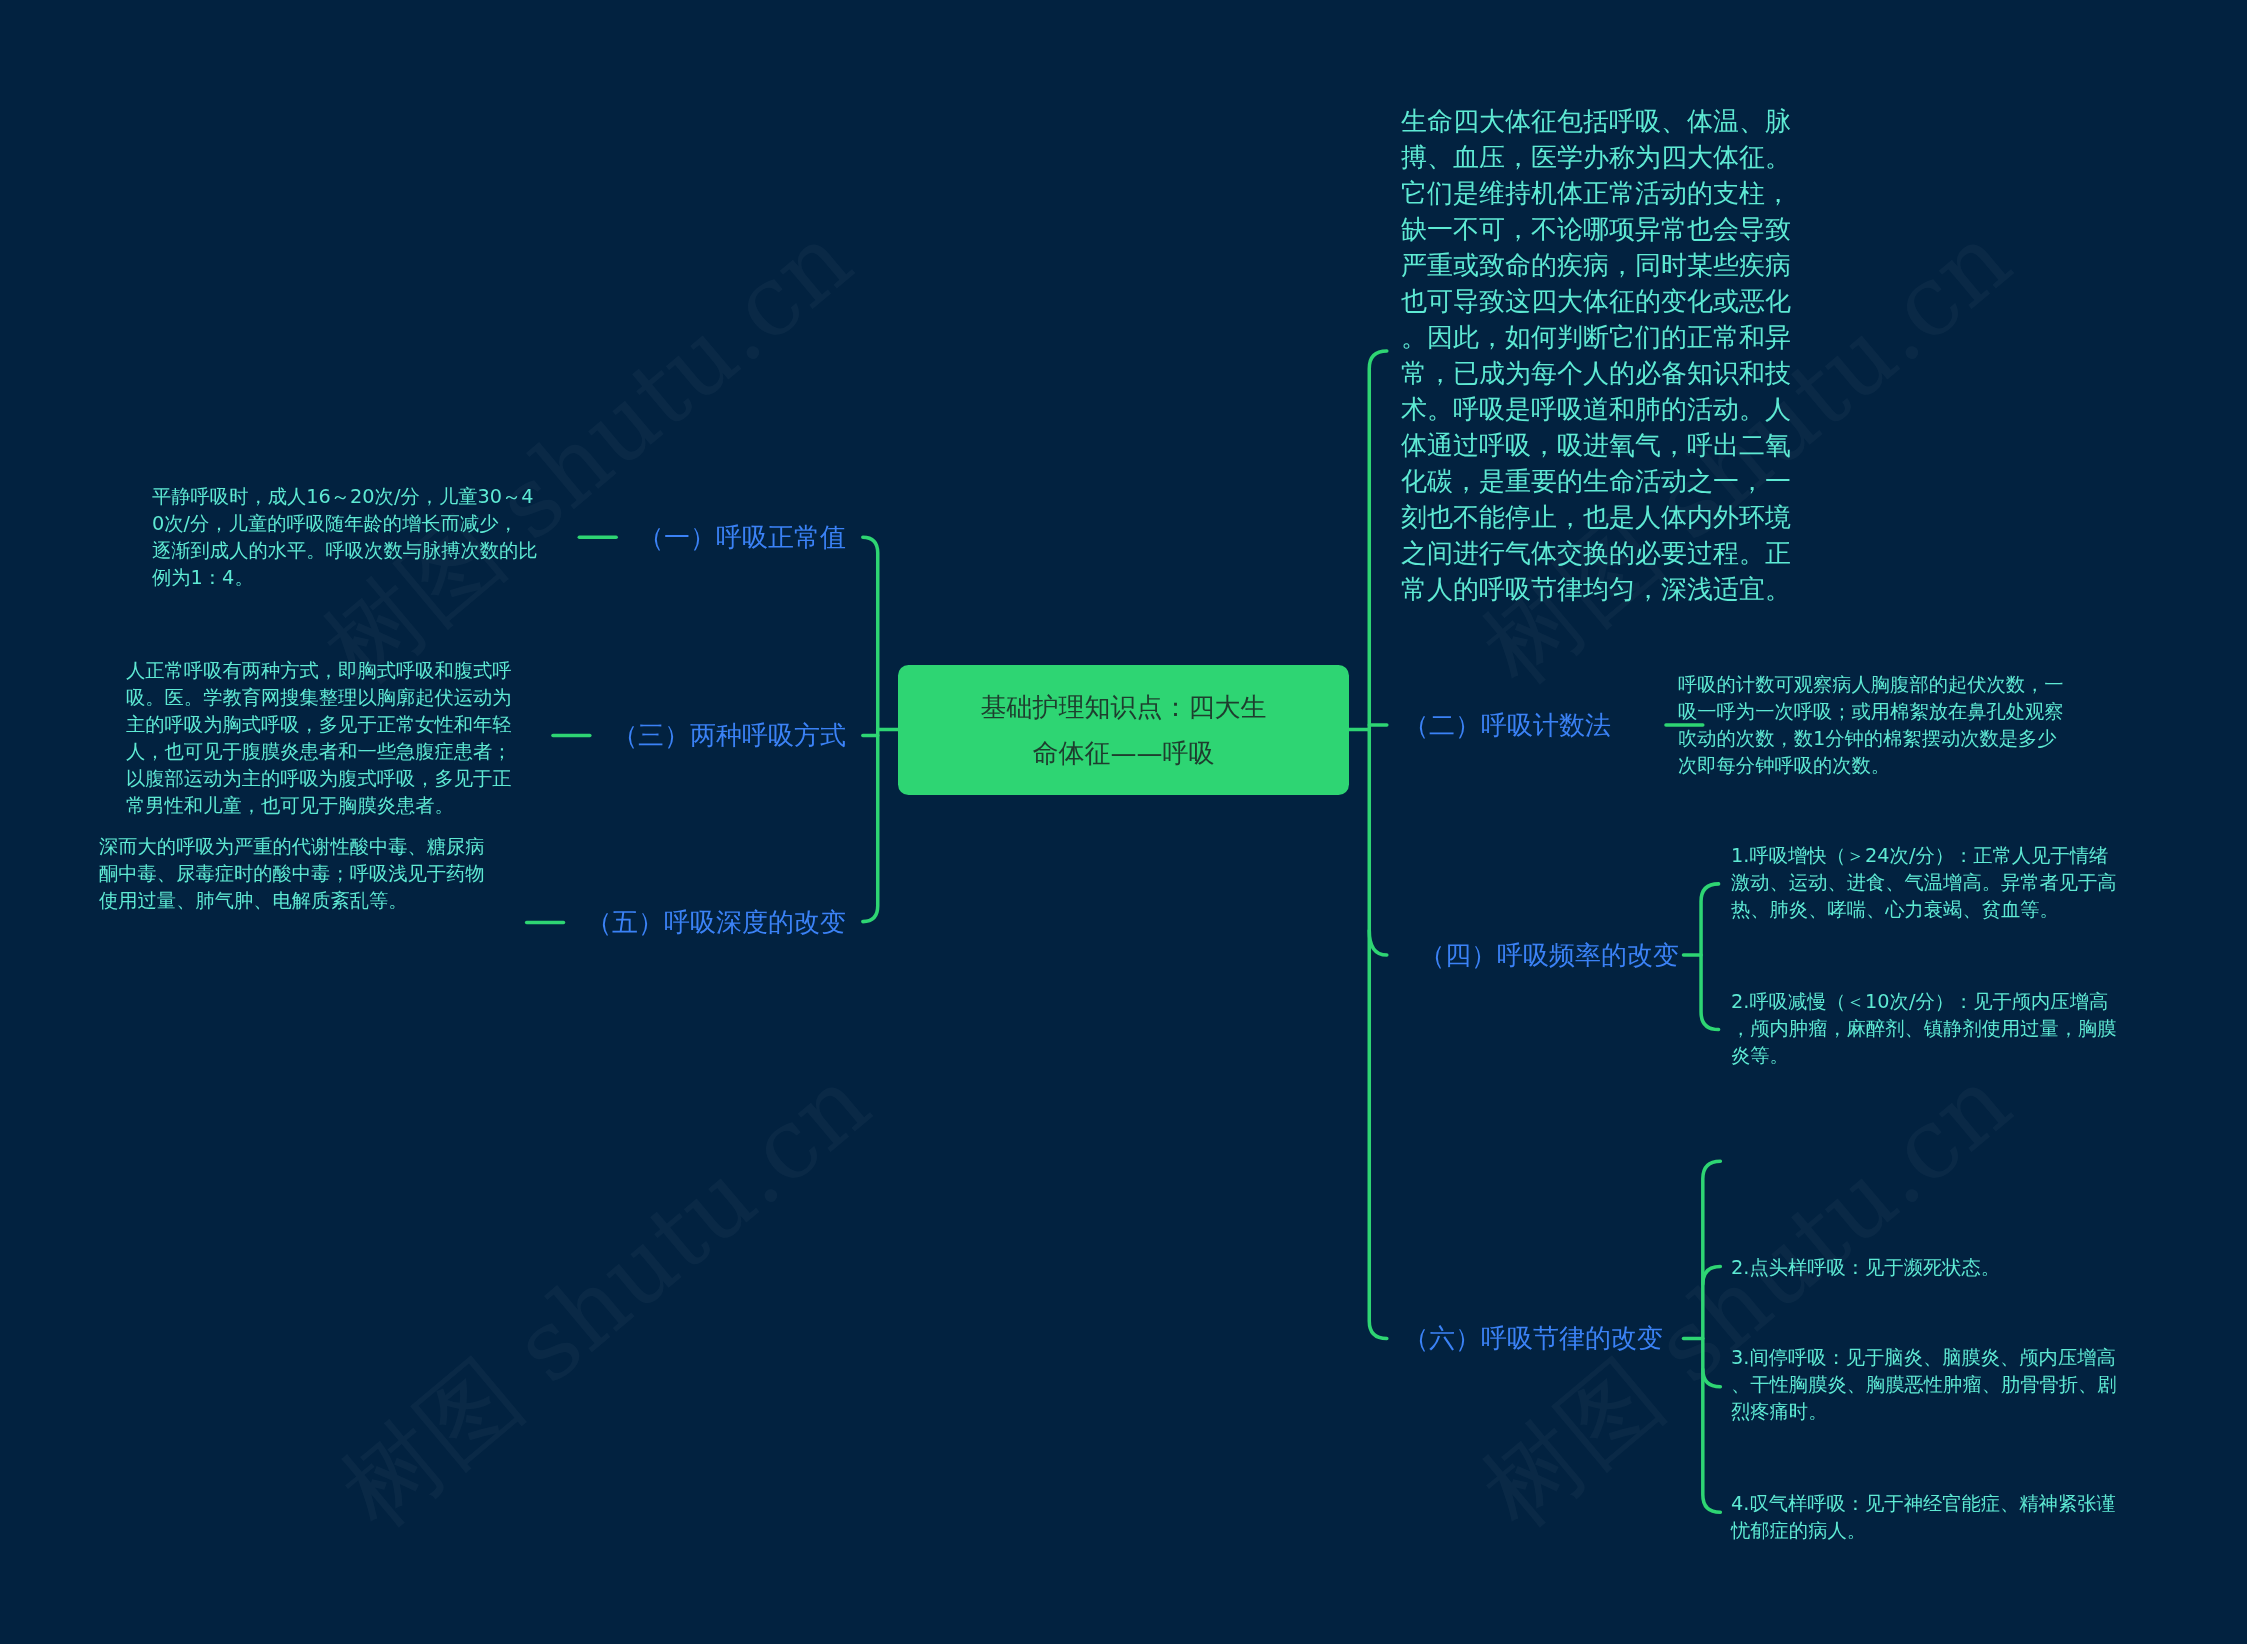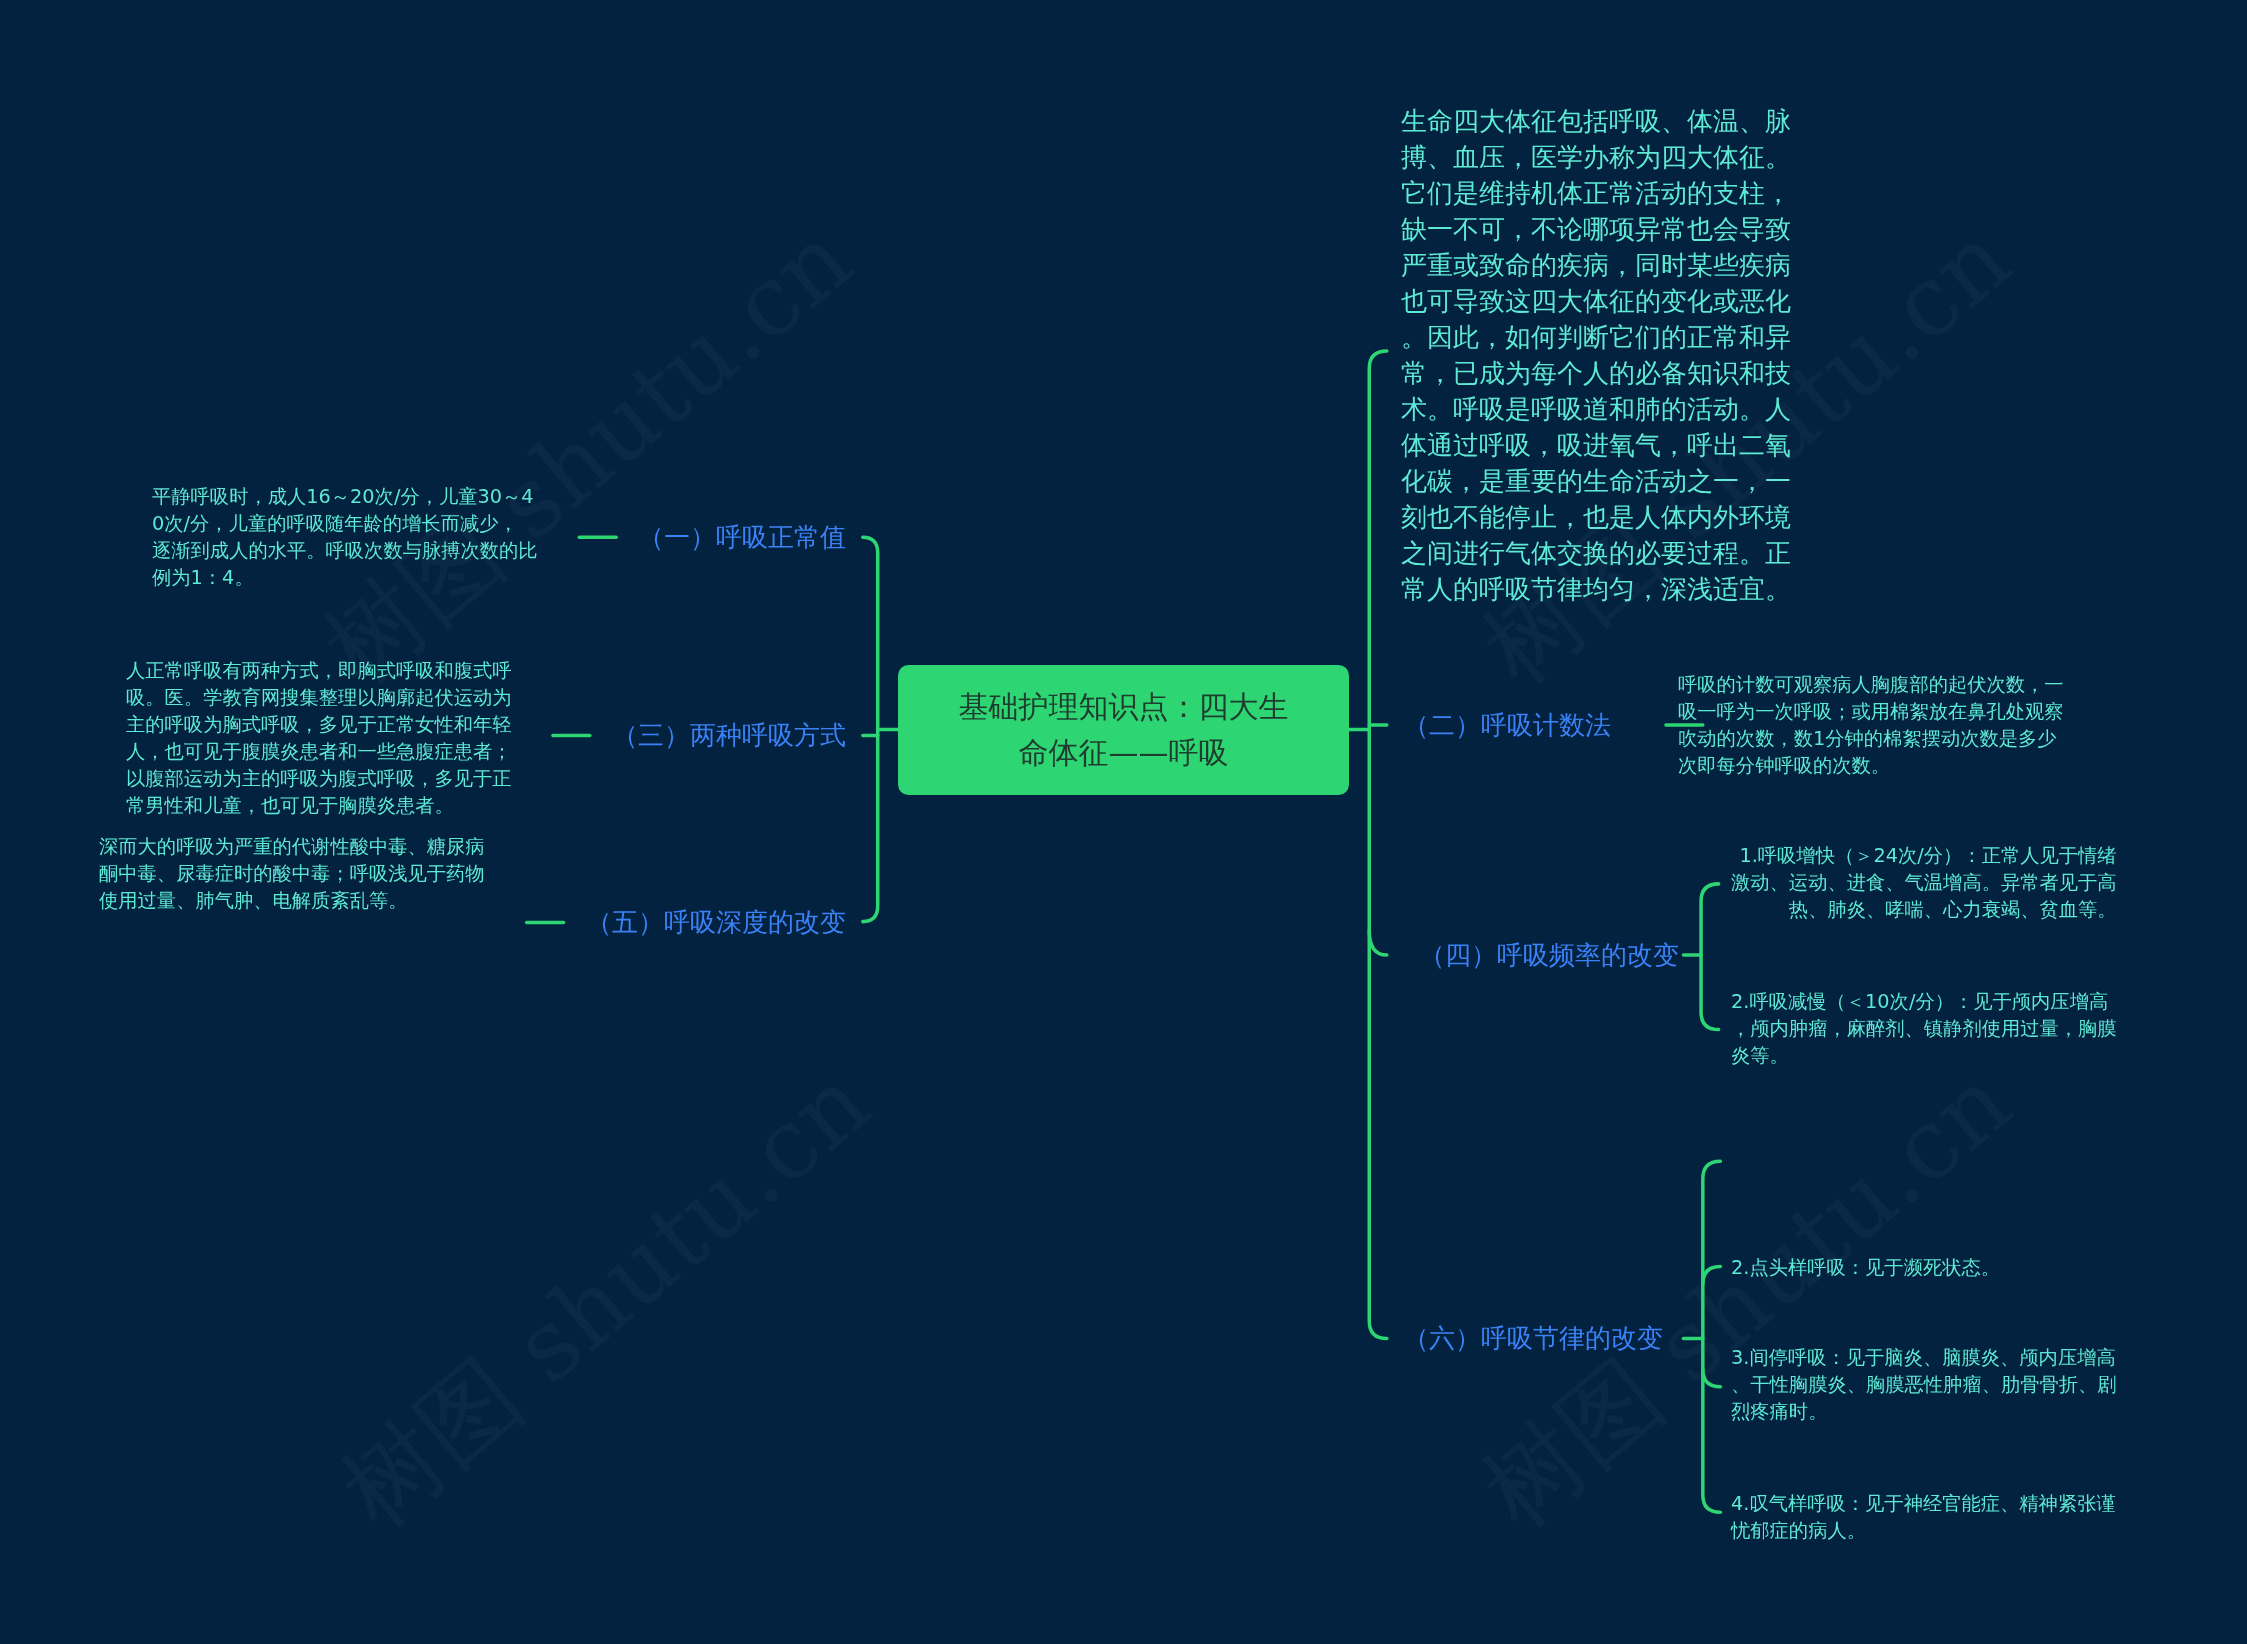--- a/index.html
+++ b/index.html
@@ -48,21 +48,21 @@
       position: absolute;
       left: 898px;
       top: 665px;
       width: 451px;
       height: 130px;
       background: #2ed573;
       border-radius: 10.5px;
       box-sizing: border-box;
       padding: 19.3px 26px;
       color: #1e3d2e;
-      font-size: 30px;
+      font-size: 26px;
       line-height: 46px;
       text-align: center;
       display: flex;
       align-items: center;
       justify-content: center;
     }
     .branch-label {
       position: absolute;
       font-size: 26px;
       line-height: 35px;
@@ -171,21 +171,21 @@
 
   <div class="branch-label" style="left:1403px; top:708px;">（二）呼吸计数法</div>
   <div class="leaf" style="left:1678px; top:671px;">
     <span class="leaf-line">呼吸的计数可观察病人胸腹部的起伏次数，一</span>
     <span class="leaf-line">吸一呼为一次呼吸；或用棉絮放在鼻孔处观察</span>
     <span class="leaf-line">吹动的次数，数1分钟的棉絮摆动次数是多少</span>
     <span class="leaf-line">次即每分钟呼吸的次数。</span>
   </div>
 
   <div class="branch-label" style="left:1403px; top:938px;margin-left:16px;">（四）呼吸频率的改变</div>
-  <div class="leaf" style="left:1731px; top:842px;text-align:right;">
+  <div class="leaf" style="left:1731px; top:842px;">
     <span class="leaf-line">1.呼吸增快（＞24次/分）：正常人见于情绪</span>
     <span class="leaf-line">激动、运动、进食、气温增高。异常者见于高</span>
     <span class="leaf-line">热、肺炎、哮喘、心力衰竭、贫血等。</span>
   </div>
   <div class="leaf" style="left:1731px; top:988px;">
     <span class="leaf-line">2.呼吸减慢（＜10次/分）：见于颅内压增高</span>
     <span class="leaf-line">，颅内肿瘤，麻醉剂、镇静剂使用过量，胸膜</span>
     <span class="leaf-line">炎等。</span>
   </div>
 

